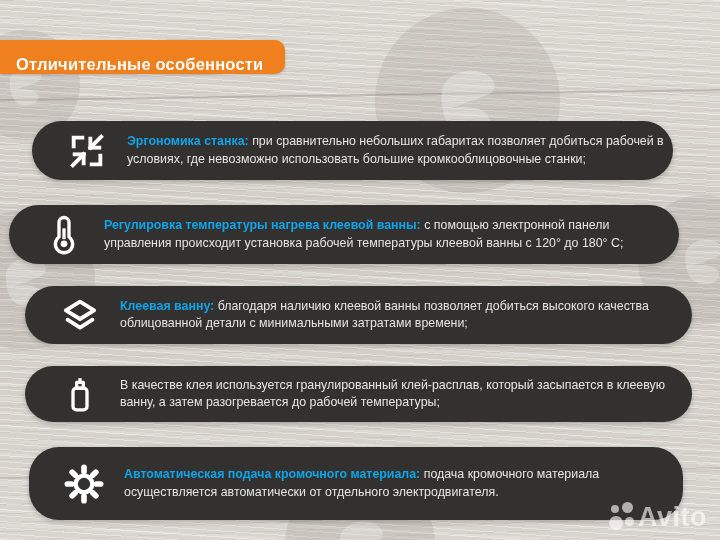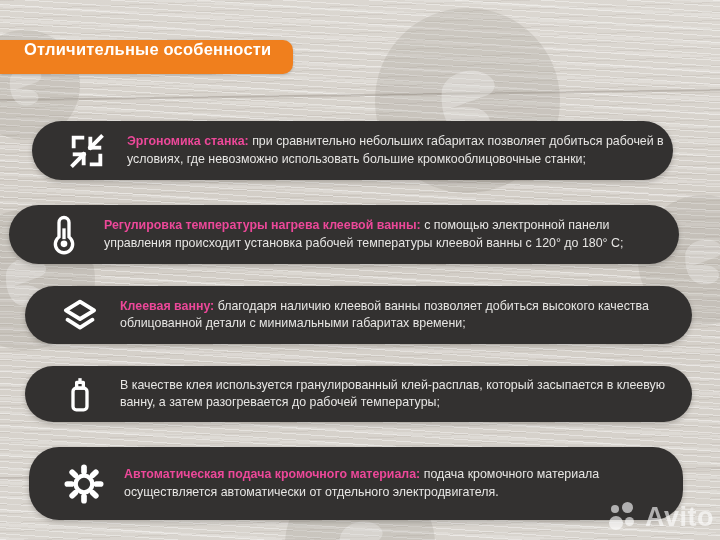--- a/index.html
+++ b/index.html
@@ -12,37 +12,37 @@
       repeating-linear-gradient(178deg, rgba(125,114,103,.10) 0 1px, rgba(0,0,0,0) 1px 9px),
       repeating-linear-gradient(183deg, rgba(255,255,255,.18) 0 3px, rgba(0,0,0,0) 3px 14px),
       linear-gradient(184deg,#dcd8d2 0%,#d2cdc6 45%,#d9d5cf 100%);
   }
   .seam{position:absolute;left:-10px;width:760px;height:2px;background:rgba(110,100,90,.28);transform:rotate(-0.8deg);z-index:1;}
   .wm{position:absolute;border-radius:50%;background:rgba(145,138,129,.20);z-index:1;display:flex;align-items:center;justify-content:center;}
   .wm svg{width:62%;height:62%;opacity:.5;}
   .banner{
     position:absolute;left:0;top:40px;height:34px;z-index:3;
     background:#F07F1D;border-radius:0 10px 10px 0;
-    display:flex;align-items:flex-start;padding:0 22px 0 24px;
+    display:flex;align-items:flex-end;padding:0 22px 0 16px;
     box-shadow:0 1px 3px rgba(0,0,0,.18);
   }
   .banner span{color:#fff;font-weight:bold;font-size:16.5px;letter-spacing:.2px;}
   .brand{position:absolute;left:572px;top:16px;display:flex;align-items:center;gap:9px;z-index:3;}
   .brand .logo{width:37px;height:37px;}
   .brand .name{font-size:21px;font-weight:bold;color:#3d3a38;letter-spacing:2.5px;}
   .card{
     position:absolute;z-index:2;background:#333130;border-radius:30px;
     display:flex;align-items:center;padding-left:33px;box-sizing:border-box;
     box-shadow:0 2px 5px rgba(40,35,30,.25);
   }
   .icon-wrap{width:44px;height:44px;flex:0 0 44px;display:flex;align-items:center;justify-content:center;}
   .icon-wrap svg{width:40px;height:40px;}
   .card-text{margin-left:18px;width:552px;font-size:12.4px;line-height:1.38;color:#e7e6e4;}
-  .card-text b{color:#ec4899;}
-  .avito{position:absolute;left:608px;top:501px;z-index:3;display:flex;align-items:center;gap:7px;opacity:.62;}
+  .card-text b{color:#0ea5e9;}
+  .avito{position:absolute;left:608px;top:501px;z-index:3;display:flex;align-items:center;gap:0;opacity:.62;}
   .avito svg{width:30px;height:32px;}
   .avito .alabel{color:#ffffff;font-size:27px;font-weight:bold;letter-spacing:.5px;}
 </style>
 </head>
 <body>
 
 <div class="canvas">
 
   <div class="seam" style="top:94px"></div>
   <div class="seam" style="top:253px;opacity:.5"></div>
@@ -111,21 +111,21 @@
   </div>
 
   <div class="card" style="left:25px;top:286px;width:667px;height:58px">
     <div class="icon-wrap">
       <svg viewBox="0 0 24 24" fill="none" stroke="#ffffff" stroke-width="2.3" stroke-linejoin="round" stroke-linecap="round">
         <path d="M12 4 L20.5 9.2 L12 14.4 L3.5 9.2 Z"></path>
         <path d="M4.5 14.8 L12 19.6 L19.5 14.8"></path>
       </svg>
     </div>
     <div class="card-text">
-      <b>Клеевая ванну:</b><span> благодаря наличию клеевой ванны позволяет добиться высокого качества облицованной детали с минимальными габаритах времени;</span>
+      <b>Клеевая ванну:</b><span> благодаря наличию клеевой ванны позволяет добиться высокого качества облицованной детали с минимальными затратами времени;</span>
     </div>
   </div>
 
   <div class="card" style="left:25px;top:366px;width:667px;height:56px">
     <div class="icon-wrap">
       <svg viewBox="0 0 24 24" fill="none" stroke="#ffffff" stroke-width="2" stroke-linejoin="round">
         <line x1="12" y1="2.5" x2="12" y2="5"></line>
         <rect x="10" y="5" width="4" height="3.5"></rect>
         <rect x="7.8" y="8.5" width="8.4" height="13" rx="2"></rect>
       </svg>

